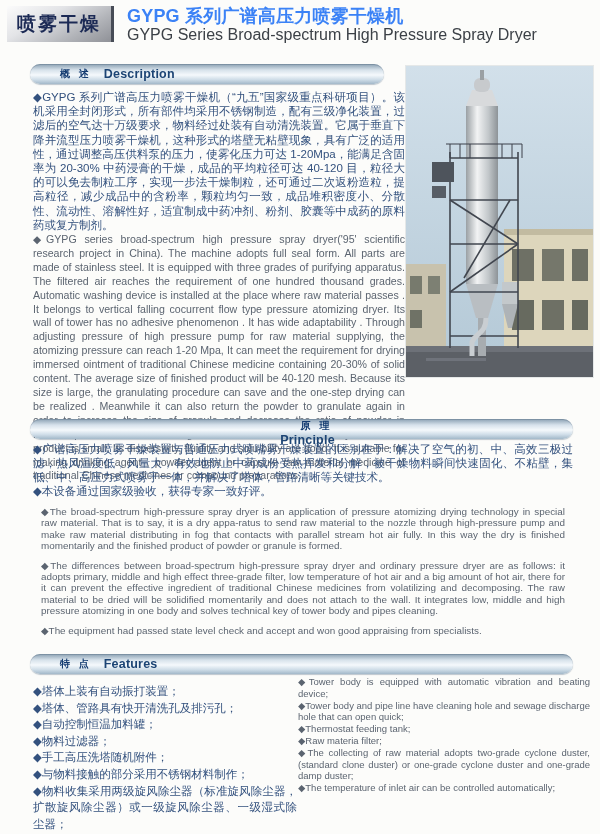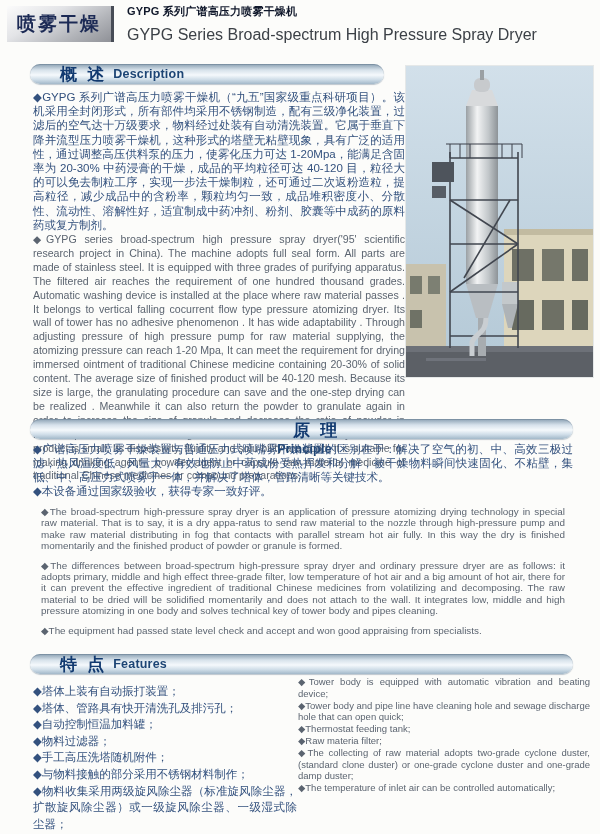--- a/index.html
+++ b/index.html
@@ -12,40 +12,39 @@
   
   .brand-box{
     position:absolute;left:7px;top:6px;width:104px;height:36px;
     background:linear-gradient(150deg,#fbfbfb 0%,#e3e4e7 35%,#b3b5ba 70%,#8f9197 100%);
     border-right:3px solid #474c56;
     display:flex;align-items:center;justify-content:center;
     font-size:19px;font-weight:bold;color:#1c2a55;letter-spacing:2px;
   }
   .page-title{
     position:absolute;left:127px;top:4px;
-    font-size:11px;font-weight:bold;color:#0f172a;letter-spacing:.2px;
+    font-size:18px;font-weight:bold;color:#3b82f6;letter-spacing:.2px;
   }
   .page-subtitle{
     position:absolute;left:127px;top:26px;
     font-size:16px;color:#3c4147;
   }
   
   .bar{
     position:absolute;height:20px;border-radius:10px;
     background:linear-gradient(180deg,#8aa0b2 0%,#d7e2eb 30%,#f5f9fc 55%,#cfdde8 78%,#a2b8c9 100%);
     box-shadow:0 1px 1px rgba(110,130,150,.45), inset 0 1px 0 rgba(90,110,130,.35);
     display:flex;align-items:center;
   }
   .bar .zh{
-    font-size:17px;font-weight:bold;color:#123a70;letter-spacing:3px;
+    font-size:10px;font-weight:bold;color:#123a70;letter-spacing:3px;
     padding-left:30px;
-    font-family:Liberation Serif, serif;
   }
   .bar .en{
-    font-size:12.5px;font-weight:bold;color:#1c4474;margin-left:6px;letter-spacing:.2px;
+    font-size:12.5px;font-weight:bold;color:#1c4474;margin-left:12px;letter-spacing:.2px;
   }
   .bar-description{left:30px;top:64px;width:354px;}
   .bar-principle{left:30px;top:419px;width:543px;flex-direction:column;}
   .bar-features{left:30px;top:654px;width:543px;}
   
   .desc-text{position:absolute;left:33px;top:90px;width:372px;}
   p.zh-para{
     font-size:11.5px;line-height:14.2px;color:#33517e;
     text-align:justify;margin:0 0 1px 0;
   }

